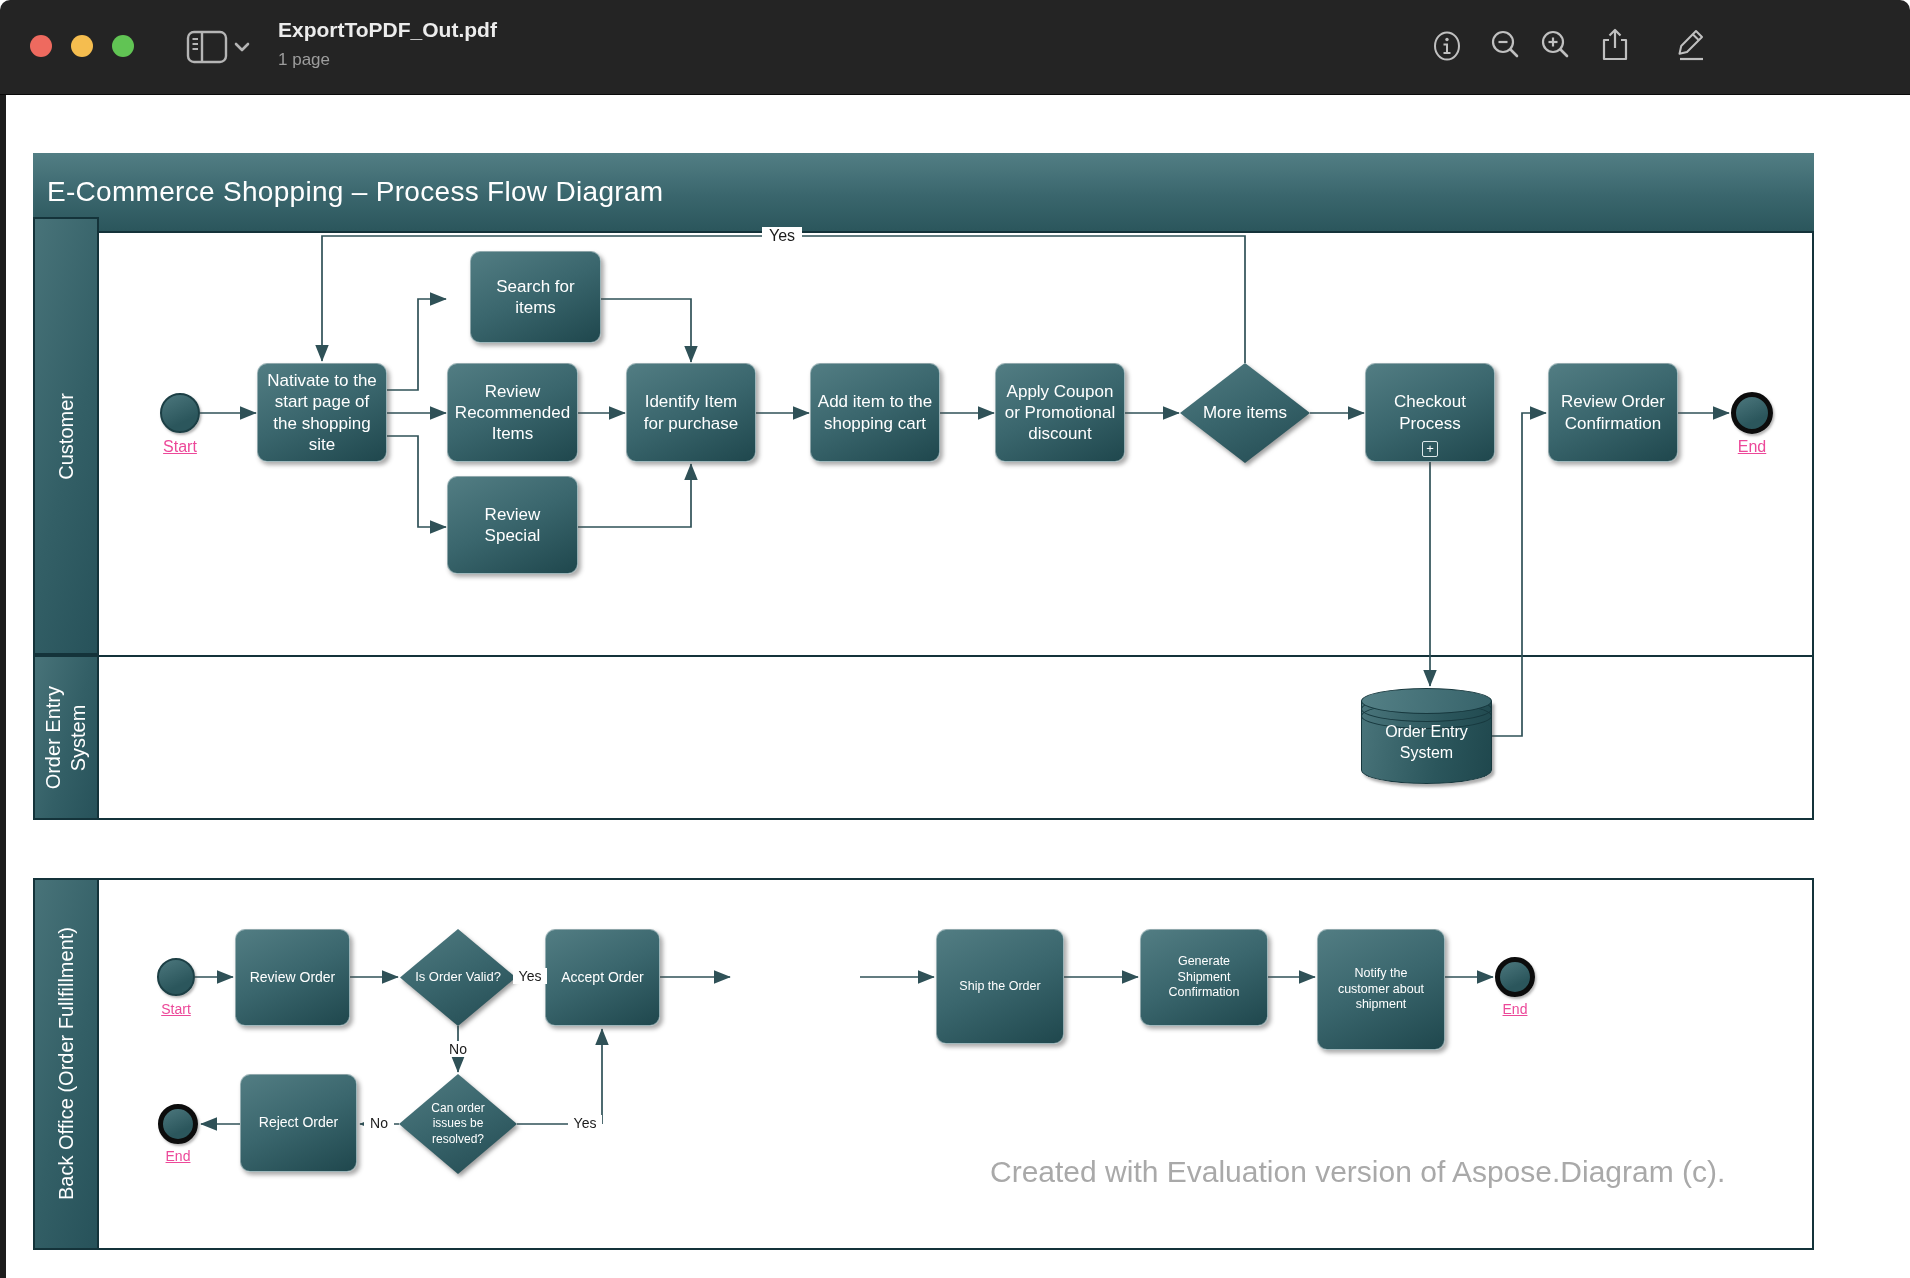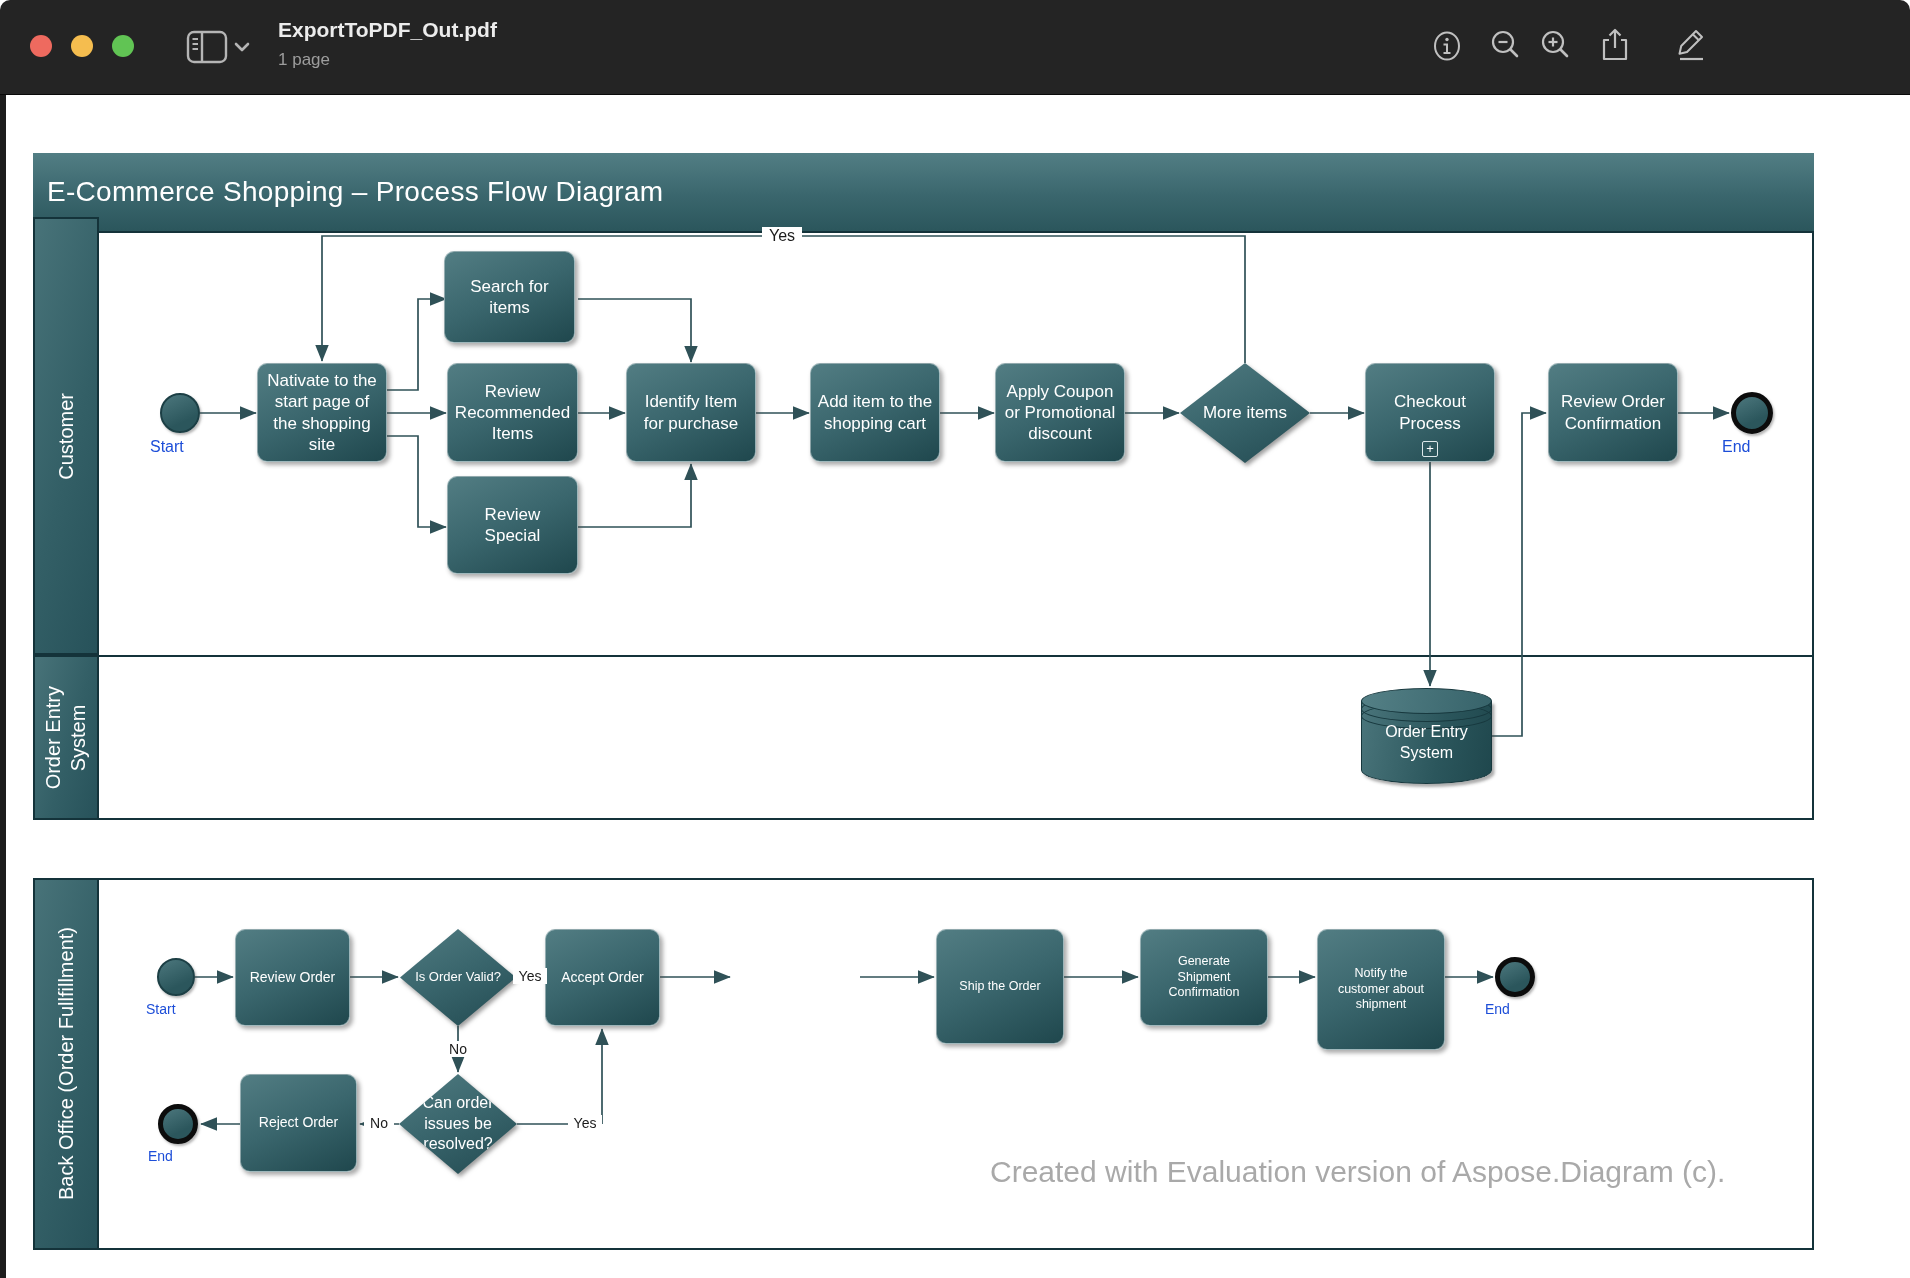--- a/index.html
+++ b/index.html
@@ -44,21 +44,21 @@
   .gw { position:absolute; filter:drop-shadow(2.5px 3px 2px rgba(60,60,60,.5)); }
   .gw-shape { width:100%; height:100%; clip-path:polygon(50% 0,100% 50%,50% 100%,0 50%);
               background:linear-gradient(155deg,#507b81 0%,#39656c 48%,#224a51 100%);
               display:flex; align-items:center; justify-content:center; text-align:center;
               color:#fff; white-space:pre-line; line-height:1.3; }
   .evt { position:absolute; border-radius:50%;
          background:linear-gradient(155deg,#4c777d 0%,#2b565c 70%);
          box-shadow:1.5px 2px 2.5px rgba(70,70,70,.4); }
   .evt.start { border:2.5px solid #1c3f45; }
   .evt.end   { border:5px solid #0c0c0c; }
-  .nlabel { position:absolute; color:#1d4ed8; text-align:left; }
+  .nlabel { position:absolute; color:#ec4899; text-align:center;text-decoration:underline; }
   .elabel { position:absolute; color:#1b1b1b; text-align:center; background:#fff; padding:0 2px; }
   .subproc { position:absolute; bottom:4px; left:50%; transform:translateX(-50%);
              width:16px; height:16px; border:1.5px solid #dde8ea; border-radius:2px;
              color:#fff; font-size:13px; line-height:13px; text-align:center; }
 
   
   .cylinder { position:absolute; }
   .cyl-body { position:absolute; left:0; right:0; top:13px; bottom:0;
               background:linear-gradient(100deg,#4a757b 0%,#2b565c 60%,#1f474d 100%);
               border:1.5px solid #17383e; border-top:none;
@@ -195,21 +195,21 @@
     </g>
   </svg>
 
   <div class="evt start" style="left:160px; top:393px; width:40px; height:40px"></div>
   <div class="nlabel" style="left:150px; top:438px; width:60px; font-size:16px">Start</div>
 
   <div class="task fs1" style="left:257px; top:363px; width:130px; height:99px">Nativate to the
 start page of
 the shopping
 site</div>
-  <div class="task fs1" style="left:444px; top:251px; width:131px; height:92px">Search for
+  <div class="task fs1" style="left:470px; top:251px; width:131px; height:92px">Search for
 items</div>
   <div class="task fs1" style="left:447px; top:363px; width:131px; height:99px">Review
 Recommended
 Items</div>
   <div class="task fs1" style="left:447px; top:476px; width:131px; height:98px">Review
 Special</div>
   <div class="task fs1" style="left:626px; top:363px; width:130px; height:99px">Identify Item
 for purchase</div>
   <div class="task fs1" style="left:810px; top:363px; width:130px; height:99px">Add item to the
 shopping cart</div>
@@ -259,21 +259,21 @@
 Shipment
 Confirmation</div>
   <div class="task fs3" style="left:1317px; top:929px; width:128px; height:121px">Notify the
 customer about
 shipment</div>
 
   <div class="evt end" style="left:1495px; top:957px; width:40px; height:40px"></div>
   <div class="nlabel" style="left:1485px; top:1001px; width:60px; font-size:14px">End</div>
 
   <div class="gw" style="left:399px; top:1074px; width:118px; height:100px">
-    <div class="gw-shape" style="font-size:16px">Can order
+    <div class="gw-shape" style="font-size:12px">Can order
 issues be
 resolved?</div>
   </div>
 
   <div class="task fs2" style="left:240px; top:1074px; width:117px; height:98px">Reject Order</div>
 
   <div class="evt end" style="left:158px; top:1104px; width:40px; height:40px"></div>
   <div class="nlabel" style="left:148px; top:1148px; width:60px; font-size:14px">End</div>
 
   <div class="elabel" style="left:513px; top:968px; width:34px; font-size:14px">Yes</div>

